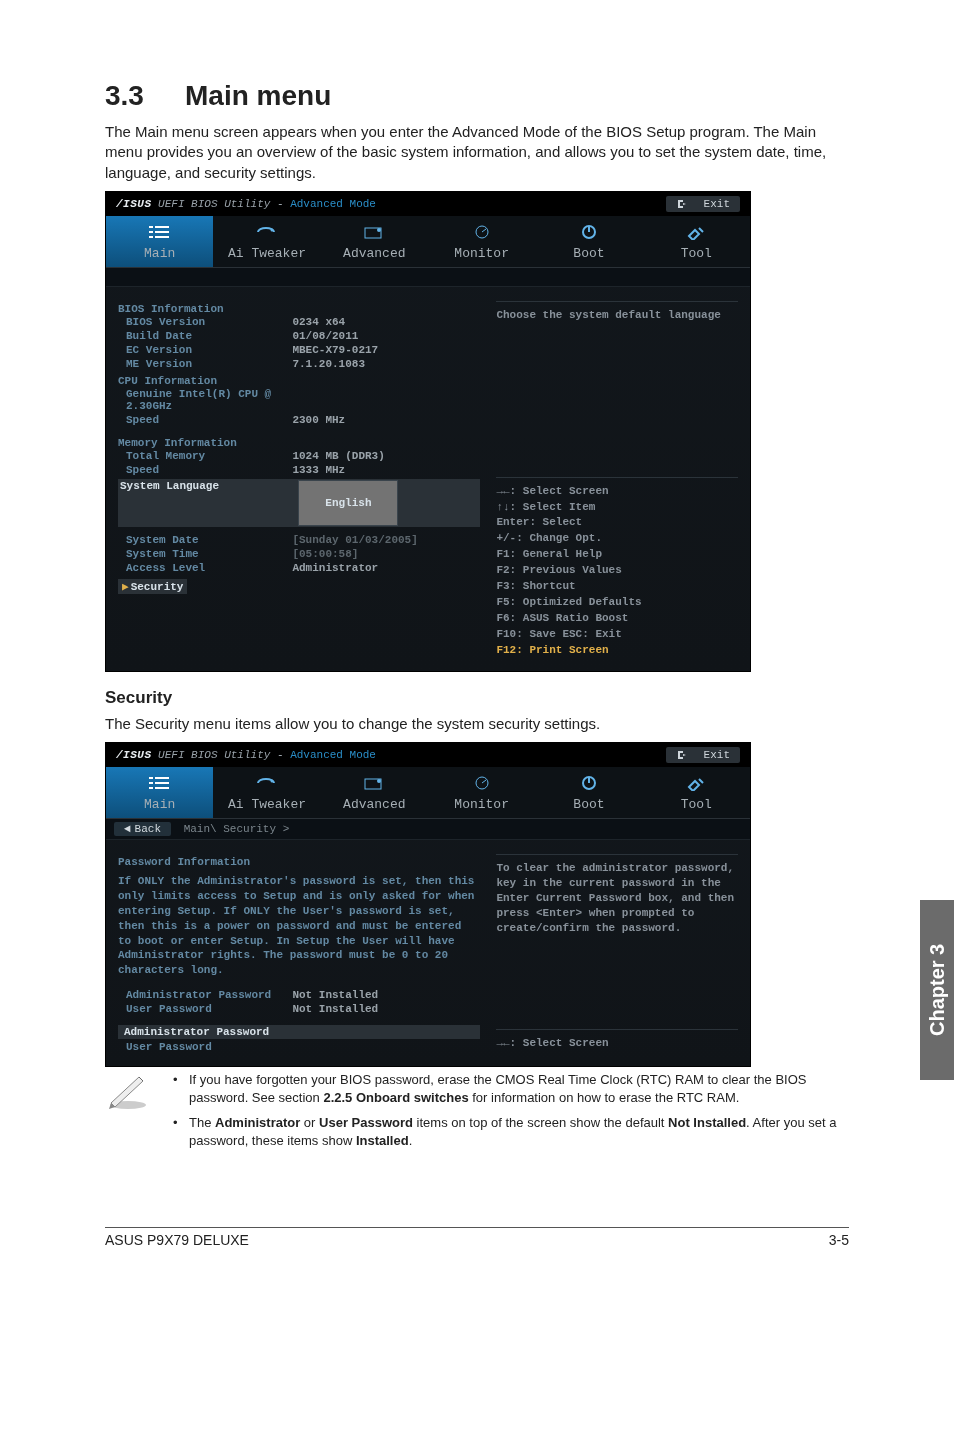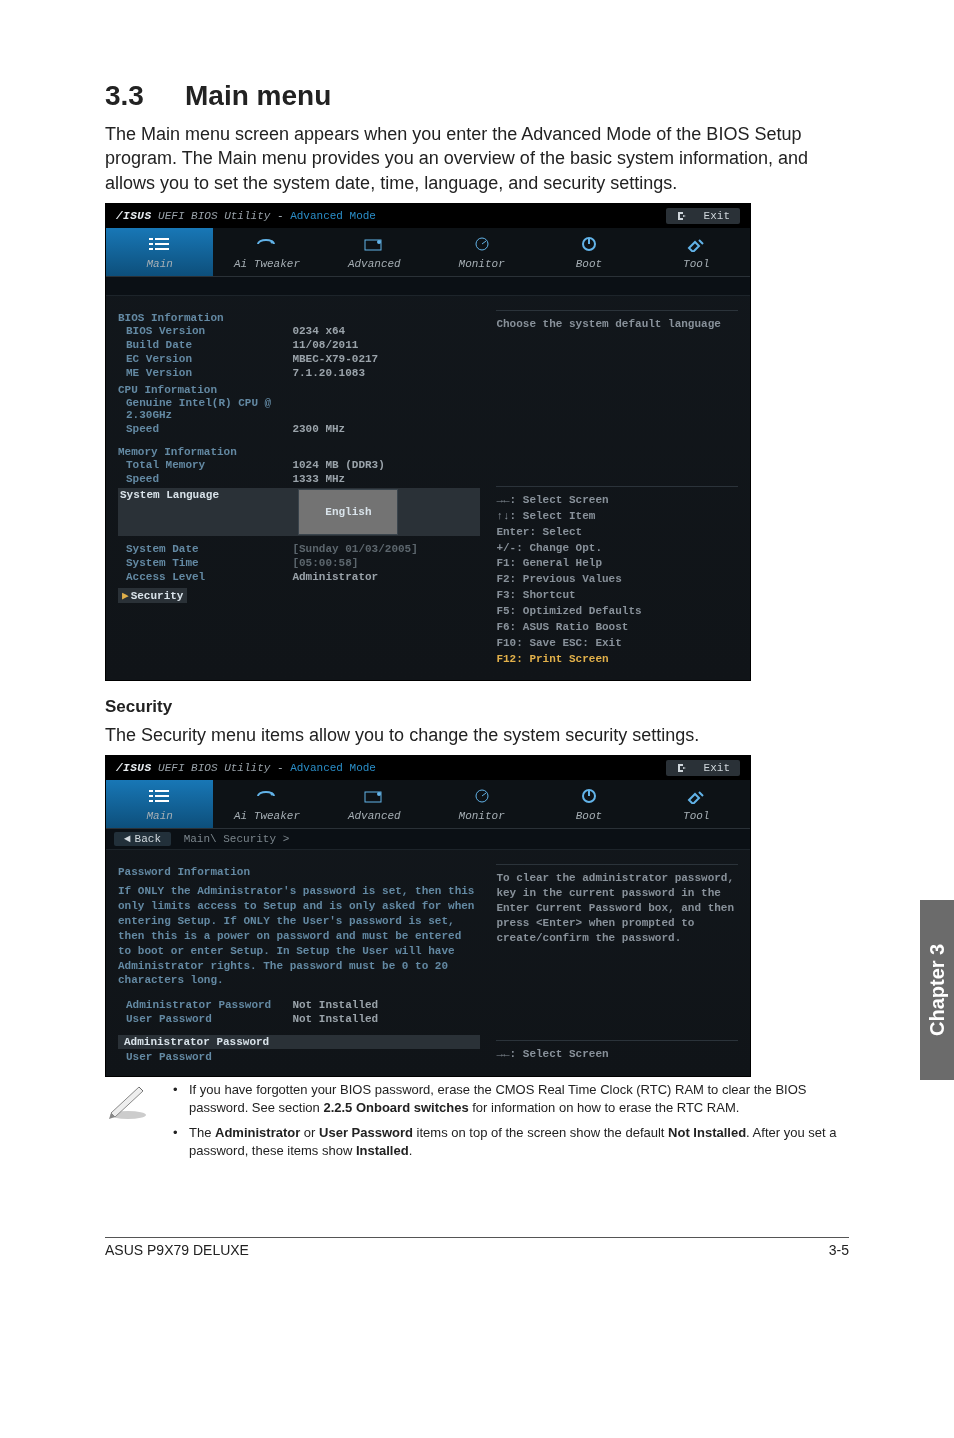--- a/index.html
+++ b/index.html
@@ -1,37 +1,37 @@
 <!DOCTYPE html>
 <html><head>
 <meta charset="utf-8">
 <style>
   * { box-sizing: border-box; margin: 0; padding: 0; }
   body { font-family: Arial, Helvetica, sans-serif; font-size: 14px; color:#222; background:#fff; width:954px; }
   .page { padding: 80px 105px 30px 105px; position:relative; }
   h1 { font-size: 28px; font-weight:bold; margin-bottom:10px; }
   h1 .num { display:inline-block; width:80px; }
-  p.body { font-size:18px; line-height:1.35; margin-bottom:8px; }
+  p.body { font-size:15px; line-height:1.35; margin-bottom:8px; }
   h2.sub { font-size:17px; font-weight:bold; margin:16px 0 6px 0; }
 
   
   .bios { width:646px; background: linear-gradient(#12171c, #101418); color:#aeb8c0; font-family: 'Courier New', monospace; font-size:11px; border:1px solid #000; margin-top:4px; }
   .bios .titlebar { display:flex; justify-content:space-between; align-items:center; padding:4px 10px; background:#000; color:#cfd6db; }
   .bios .titlebar .tleft { font-style:italic; }
   .bios .titlebar .tleft .brand { font-weight:bold; color:#e8edf1; font-style:italic; letter-spacing:0.5px; }
   .bios .titlebar .tleft .mid { color:#9aa3aa; }
   .bios .titlebar .tleft .adv { color:#2a8ec8; font-style:normal; }
   .bios .titlebar .exit { display:flex; align-items:center; gap:16px; background:#2a3137; padding:2px 10px; border-radius:2px; font-style:normal; }
 
   .bios .tabs { display:flex; background:#0d1216; border-bottom:1px solid #2a3137; }
   .bios .tab { flex:1; text-align:center; padding:8px 4px 6px 4px; color:#a6afb5; position:relative; }
   .bios .tab.active { background: linear-gradient(#1877b6, #0d4f7b); }
   .bios .tab .icon { display:block; height:18px; margin-bottom:4px; color:#62b3e8; }
   .bios .tab.active .icon { color:#fff; }
-  .bios .tab .lbl { font-size:11px;font-style:italic; }
+  .bios .tab .lbl { font-size:13px; }
 
   .bios .substrip { background:#0b1015; padding:3px 8px; border-bottom:1px solid #1d242a; }
   .bios .backbtn { display:inline-flex; align-items:center; gap:4px; background:#22303a; padding:1px 10px; border-radius:2px; color:#d4dbe0; }
   .bios .crumb { color:#7c868d; margin-left:6px; }
 
   .bios .bodyarea { display:flex; min-height:210px; padding:10px 12px 12px 12px; gap:12px;font-weight:bold; }
   .bios .bodyarea.tall { min-height:320px; }
   .bios .left { flex:1.35; }
   .bios .right { flex:0.9; border-left:0px; padding-left:4px; }
   .bios .right .divider { border-top:1px solid #2b333a; margin:4px 0 6px 0; }
@@ -128,21 +128,21 @@
     <div class="substrip">&nbsp;</div>
     <div class="bodyarea tall">
       <div class="left">
         <div class="sectionhead">BIOS Information</div>
         <div class="row">
             <span class="k">BIOS Version</span>
             <span class="v">0234 x64</span>
           </div>
         <div class="row">
             <span class="k">Build Date</span>
-            <span class="v">11/08/2011</span>
+            <span class="v">01/08/2011</span>
           </div>
         <div class="row">
             <span class="k">EC Version</span>
             <span class="v">MBEC-X79-0217</span>
           </div>
         <div class="row">
             <span class="k">ME Version</span>
             <span class="v">7.1.20.1083</span>
           </div>
 

